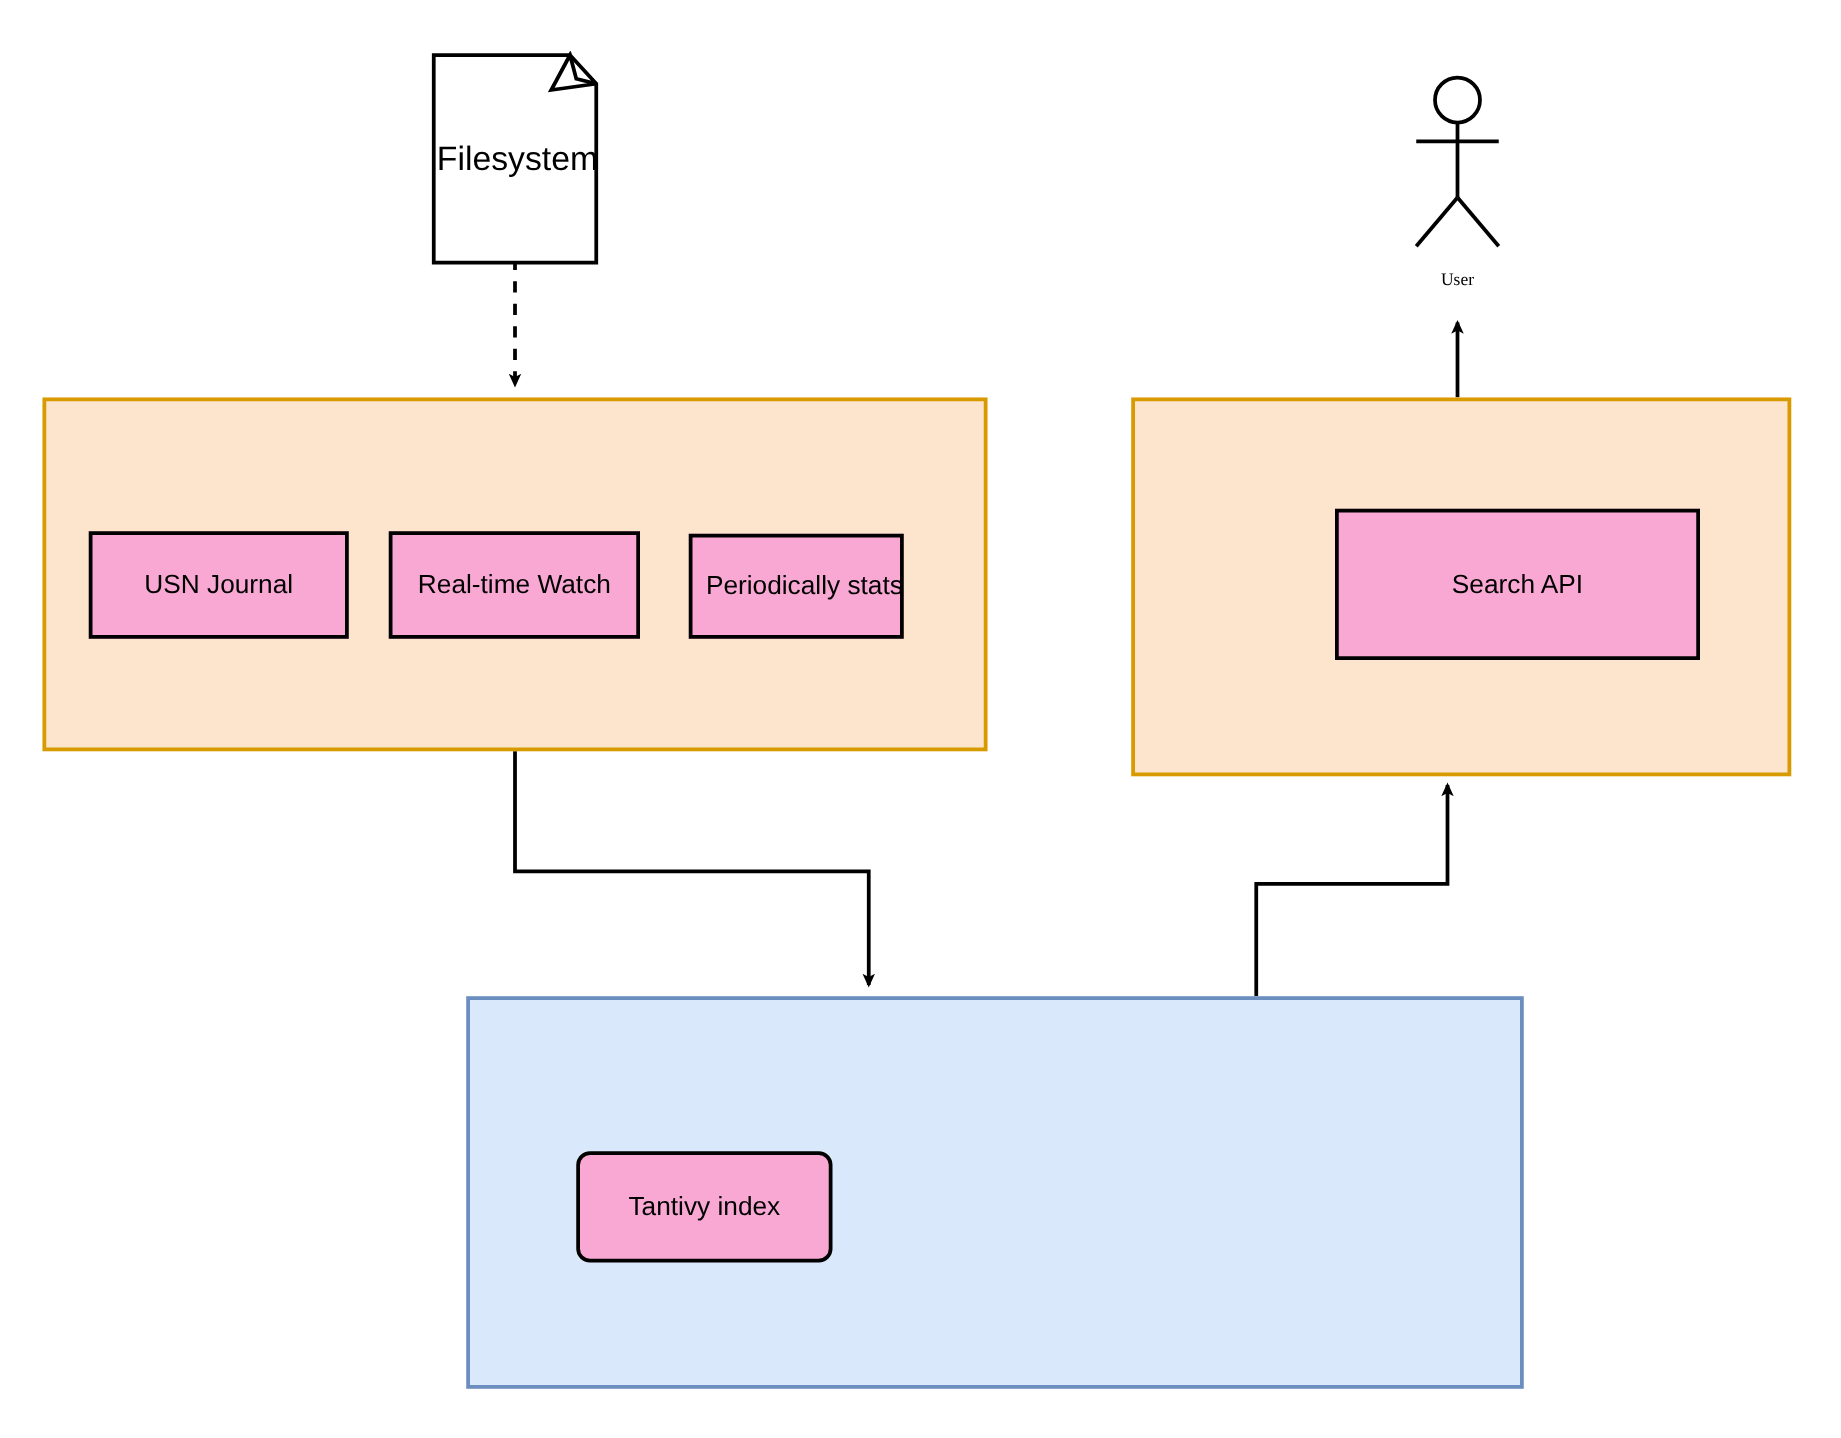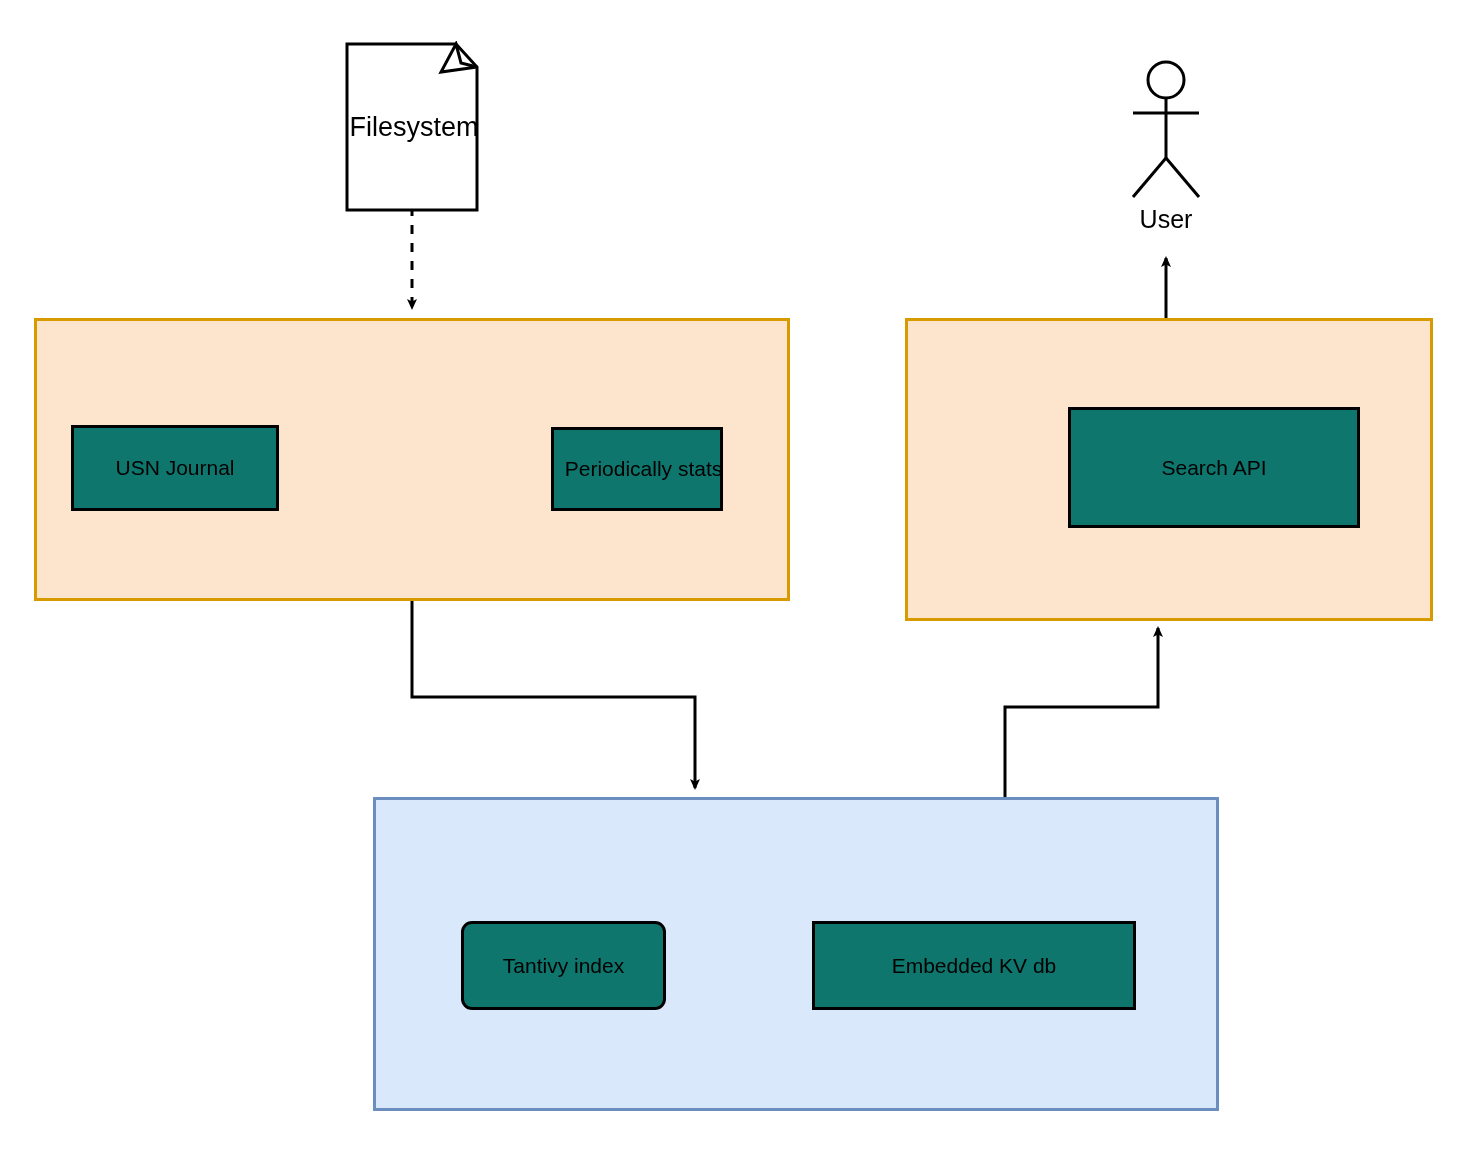--- a/index.html
+++ b/index.html
@@ -37,21 +37,21 @@
   .container-orange {
     background: #FDE5CD;
     border: 3px solid #D79B00;
   }
   .container-blue {
     background: #DAE8FC;
     border: 3px solid #6C8EBF;
   }
   
   .box-white {
-    background: #0f766e;
+    background: #f9a8d4;
     border: 3px solid #000000;
   }
   .box-white .label {
     font-size: 21px;
   }
 
   
   .doc-shape {
     position: absolute;
   }
@@ -65,21 +65,22 @@
 
   
   .actor {
     position: absolute;
   }
   .actor .label {
     position: absolute;
     left: -40px;
     right: -40px;
     bottom: -34px;
-    font-size: 25px;
+    font-size: 14px;
+    font-family: Liberation Serif, serif;
   }
 
   .svg-layer {
     position: absolute;
     left: 0;
     top: 0;
     pointer-events: none;
   }
 </style>
 </head>
@@ -130,36 +131,36 @@
     <div class="label">User</div>
   </div>
 
   <div class="shape container-orange" style="left:34px; top:318px; width:756px; height:283px;">
   </div>
 
   <div class="shape box-white" style="left:71px; top:425px; width:208px; height:86px;">
     <span class="label">USN Journal</span>
   </div>
 
+  <div class="shape box-white" style="left:311px; top:425px; width:201px; height:86px;">
+    <span class="label">Real-time Watch</span>
+  </div>
 
   <div class="shape box-white" style="left:551px; top:427px; width:172px; height:84px;padding-left:13px;">
     <span class="label">Periodically stats</span>
   </div>
 
   <div class="shape container-orange" style="left:905px; top:318px; width:528px; height:303px;">
   </div>
 
   <div class="shape box-white" style="left:1068px; top:407px; width:292px; height:121px;">
     <span class="label">Search API</span>
   </div>
 
   <div class="shape container-blue" style="left:373px; top:797px; width:846px; height:314px;">
   </div>
 
   <div class="shape box-white" style="left:461px; top:921px; width:205px; height:89px;border-radius:11px;">
     <span class="label">Tantivy index</span>
   </div>
 
-  <div class="shape box-white" style="left:812px; top:921px; width:324px; height:89px;">
-    <span class="label">Embedded KV db</span>
-  </div>
 
 </div>
 
 </body></html>

